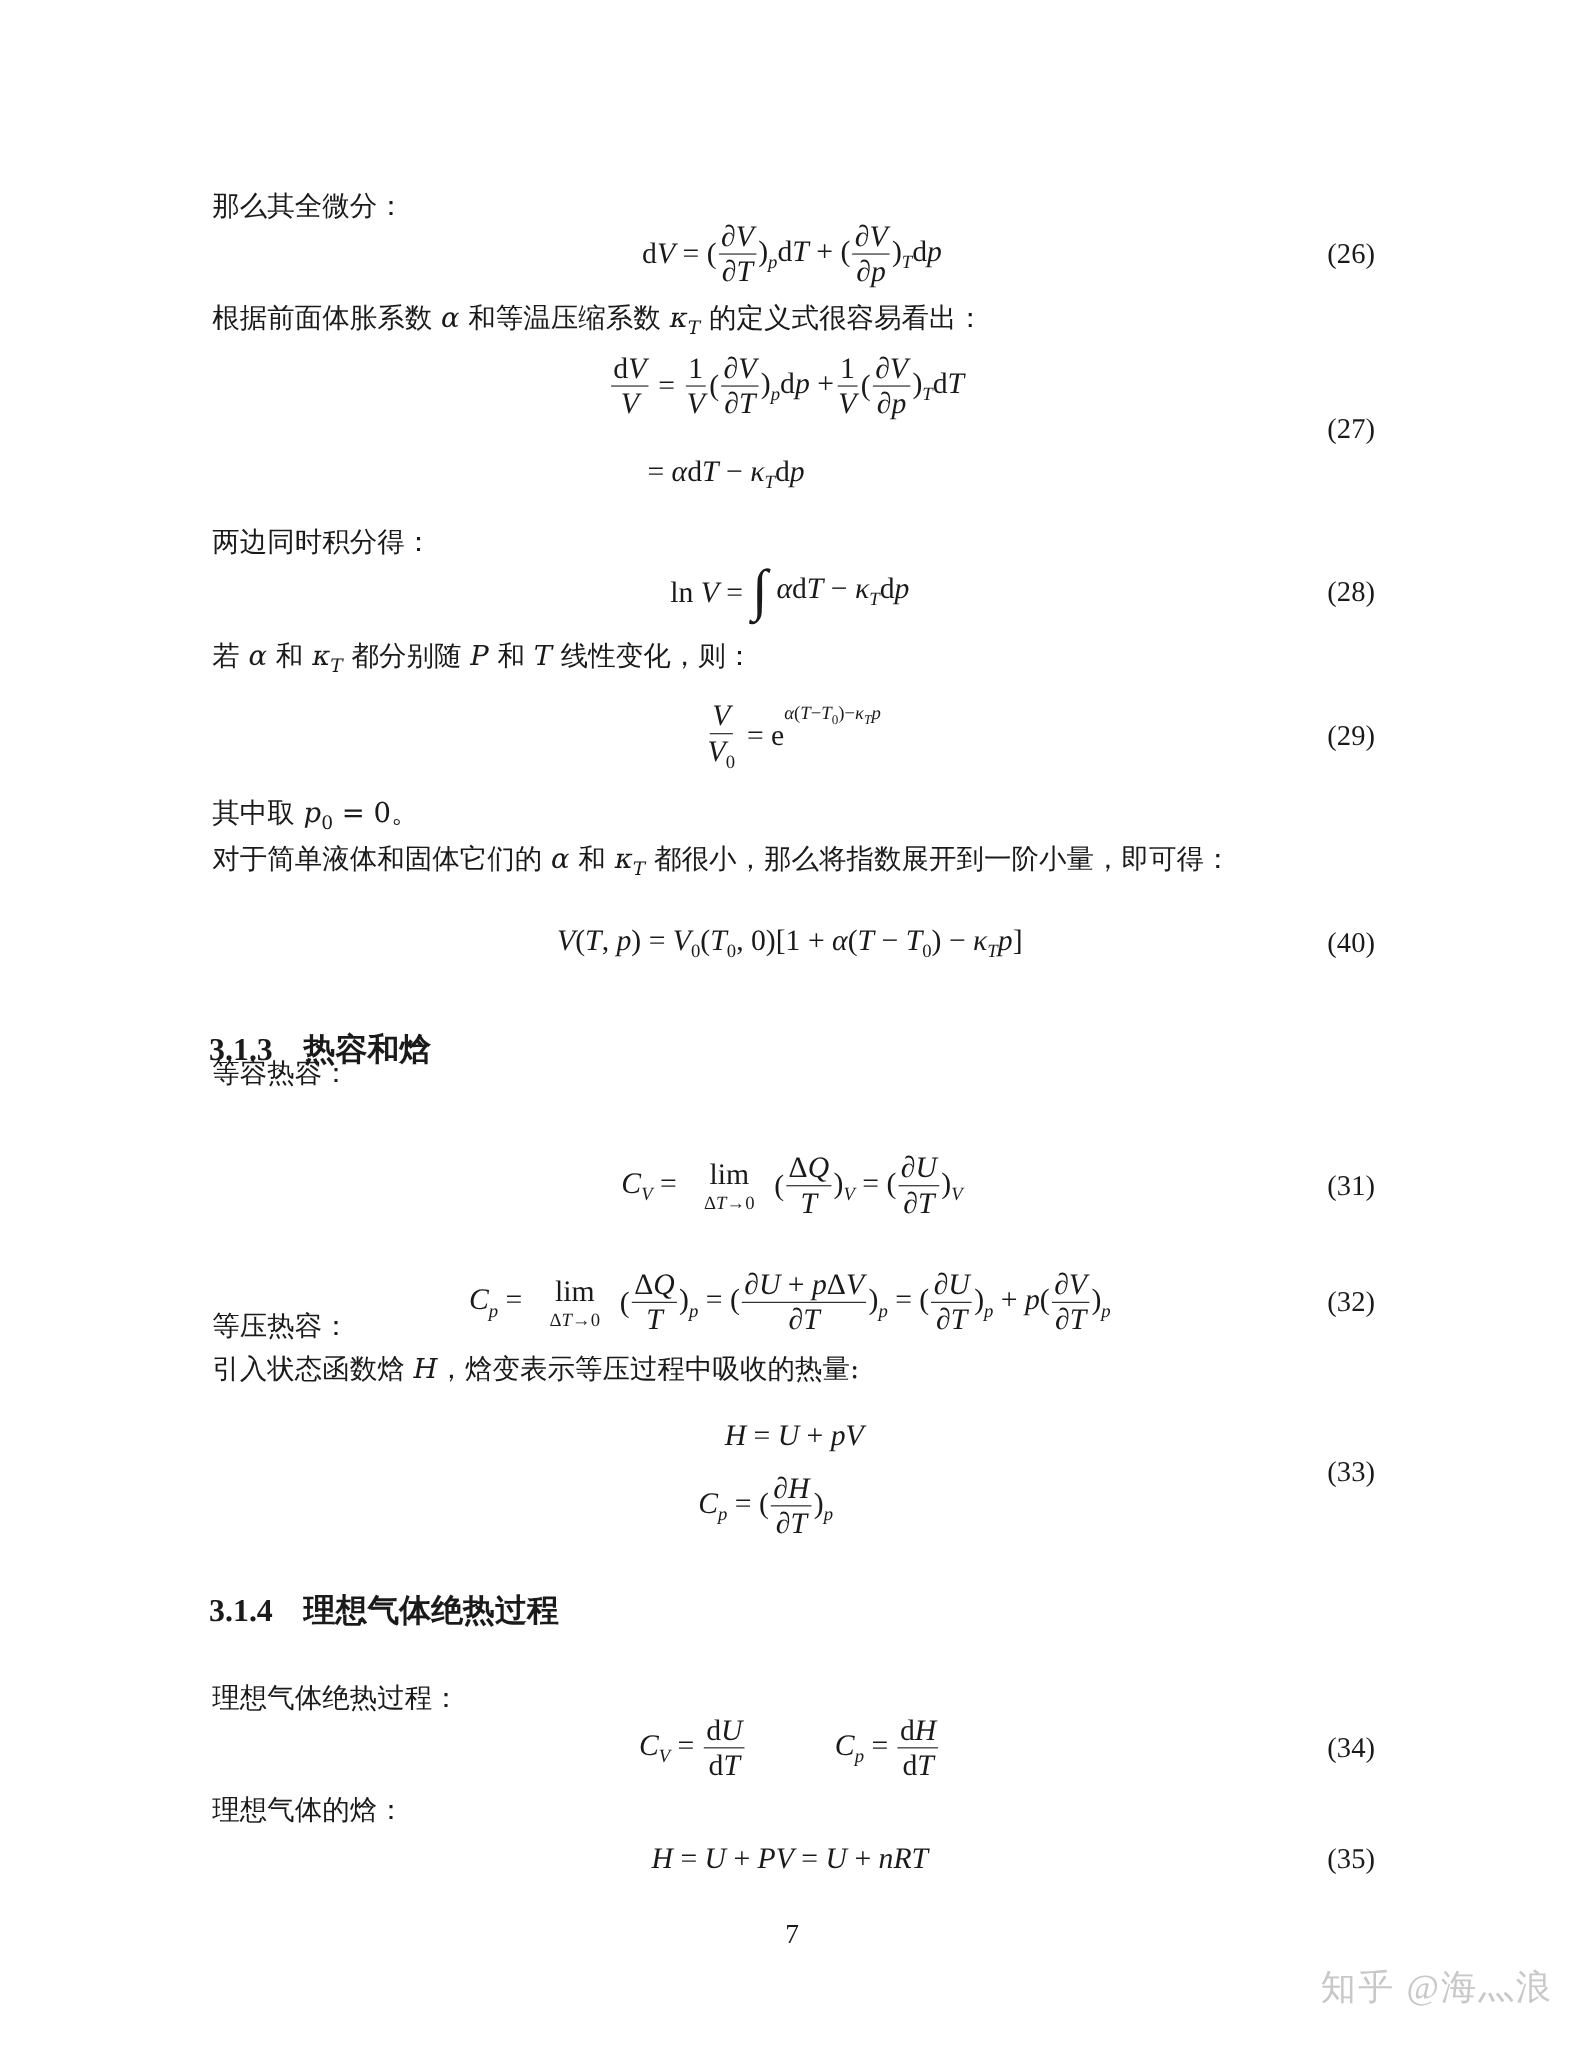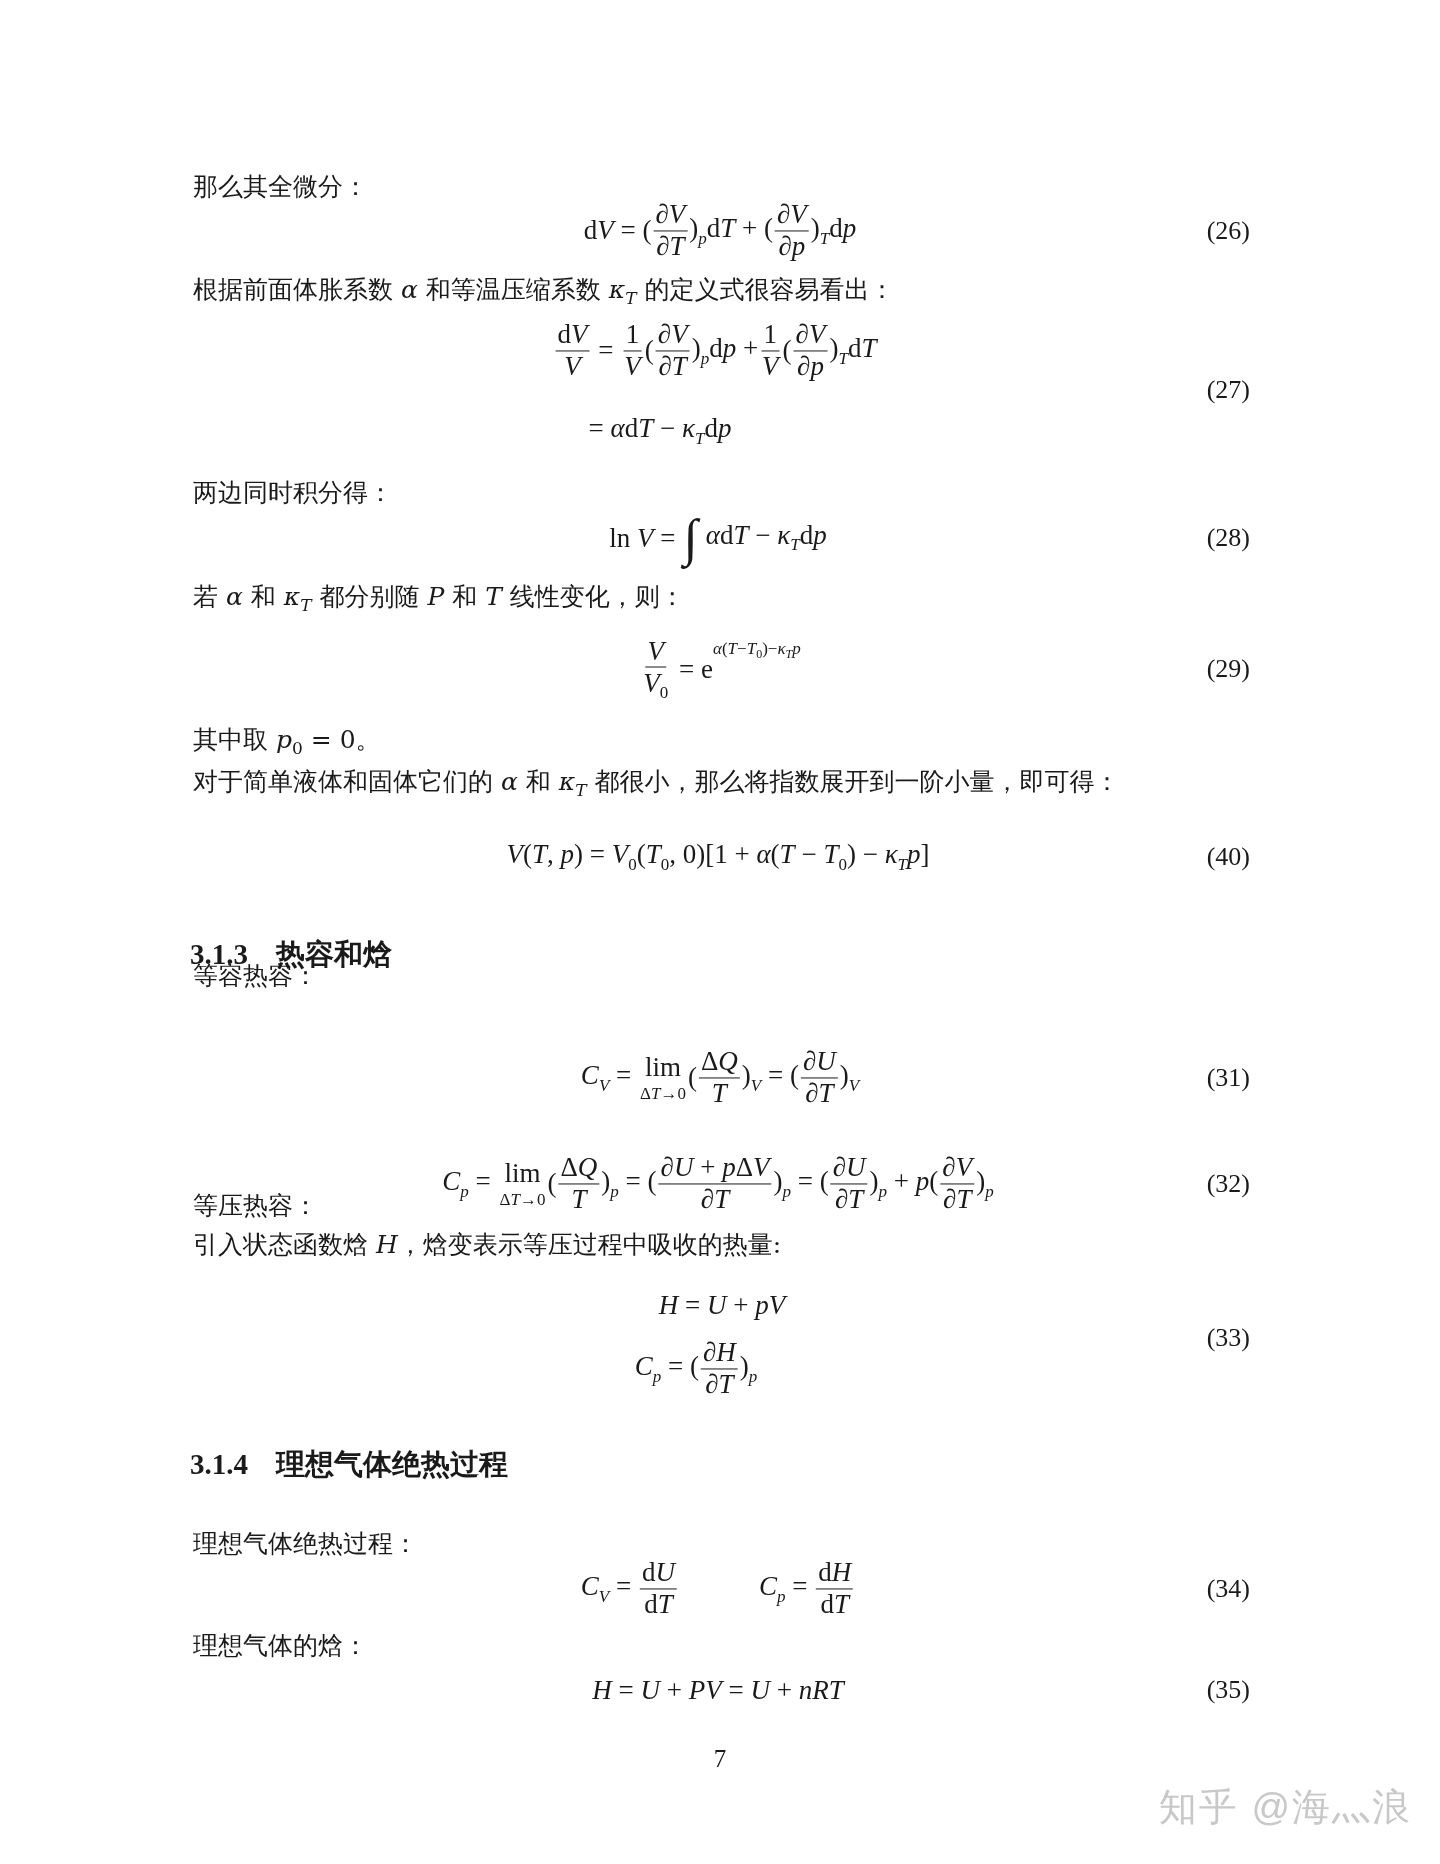--- a/index.html
+++ b/index.html
@@ -9,25 +9,25 @@
   .head{position:absolute;left:190px;font-size:29px;font-weight:bold;white-space:nowrap;transform:translateY(-50%);}
   .head .num{display:inline-block;width:86px;font-family:"Liberation Serif",serif;}
   .eq{position:absolute;font-family:"Liberation Serif",serif;font-size:27px;white-space:nowrap;transform:translate(-50%,-50%);display:flex;align-items:center;}
   .eqn{position:absolute;right:190px;font-family:"Liberation Serif",serif;font-size:26px;transform:translateY(-50%);}
   i{font-style:italic;}
   .frac{display:inline-flex;flex-direction:column;align-items:center;vertical-align:middle;margin:0 2px;}
   .frac .n{border-bottom:1.5px solid #1a1a1a;padding:0 2px;line-height:1.15;}
   .frac .d{line-height:1.15;padding:0 2px;}
   sub{font-size:17px;}
   sup{font-size:17px;}
-  .lim{display:inline-flex;flex-direction:column;align-items:center;vertical-align:middle;margin:0 2px;line-height:1;}
+  .lim{display:inline-flex;flex-direction:column;align-items:center;vertical-align:middle;margin:0 18px;line-height:1;}
   .lim .l2{font-size:17px;margin-top:4px;}
   .int{font-size:52px;margin:0 8px;font-style:normal;line-height:1;}
   .page{position:absolute;left:720px;top:1759px;transform:translate(-50%,-50%);font-family:"Liberation Serif",serif;font-size:25px;}
-  .wm{position:absolute;right:28px;top:1807px;transform:translateY(-50%);font-family:Liberation Sans, sans-serif;font-size:38px;color:#c8c8c8;letter-spacing:2px;}
+  .wm{position:absolute;right:28px;top:1807px;transform:translateY(-50%);font-family:Liberation Serif, serif;font-size:32px;color:#c8c8c8;letter-spacing:2px;}
 </style>
 </head>
 <body>
 
 <div class="line" style="top:187px">那么其全微分：</div>
 
 <div class="eq" style="left:720px;top:231px">
   <span>d<i>V</i> = (</span>
   <span class="frac">
       <span class="n">∂<i>V</i></span>

